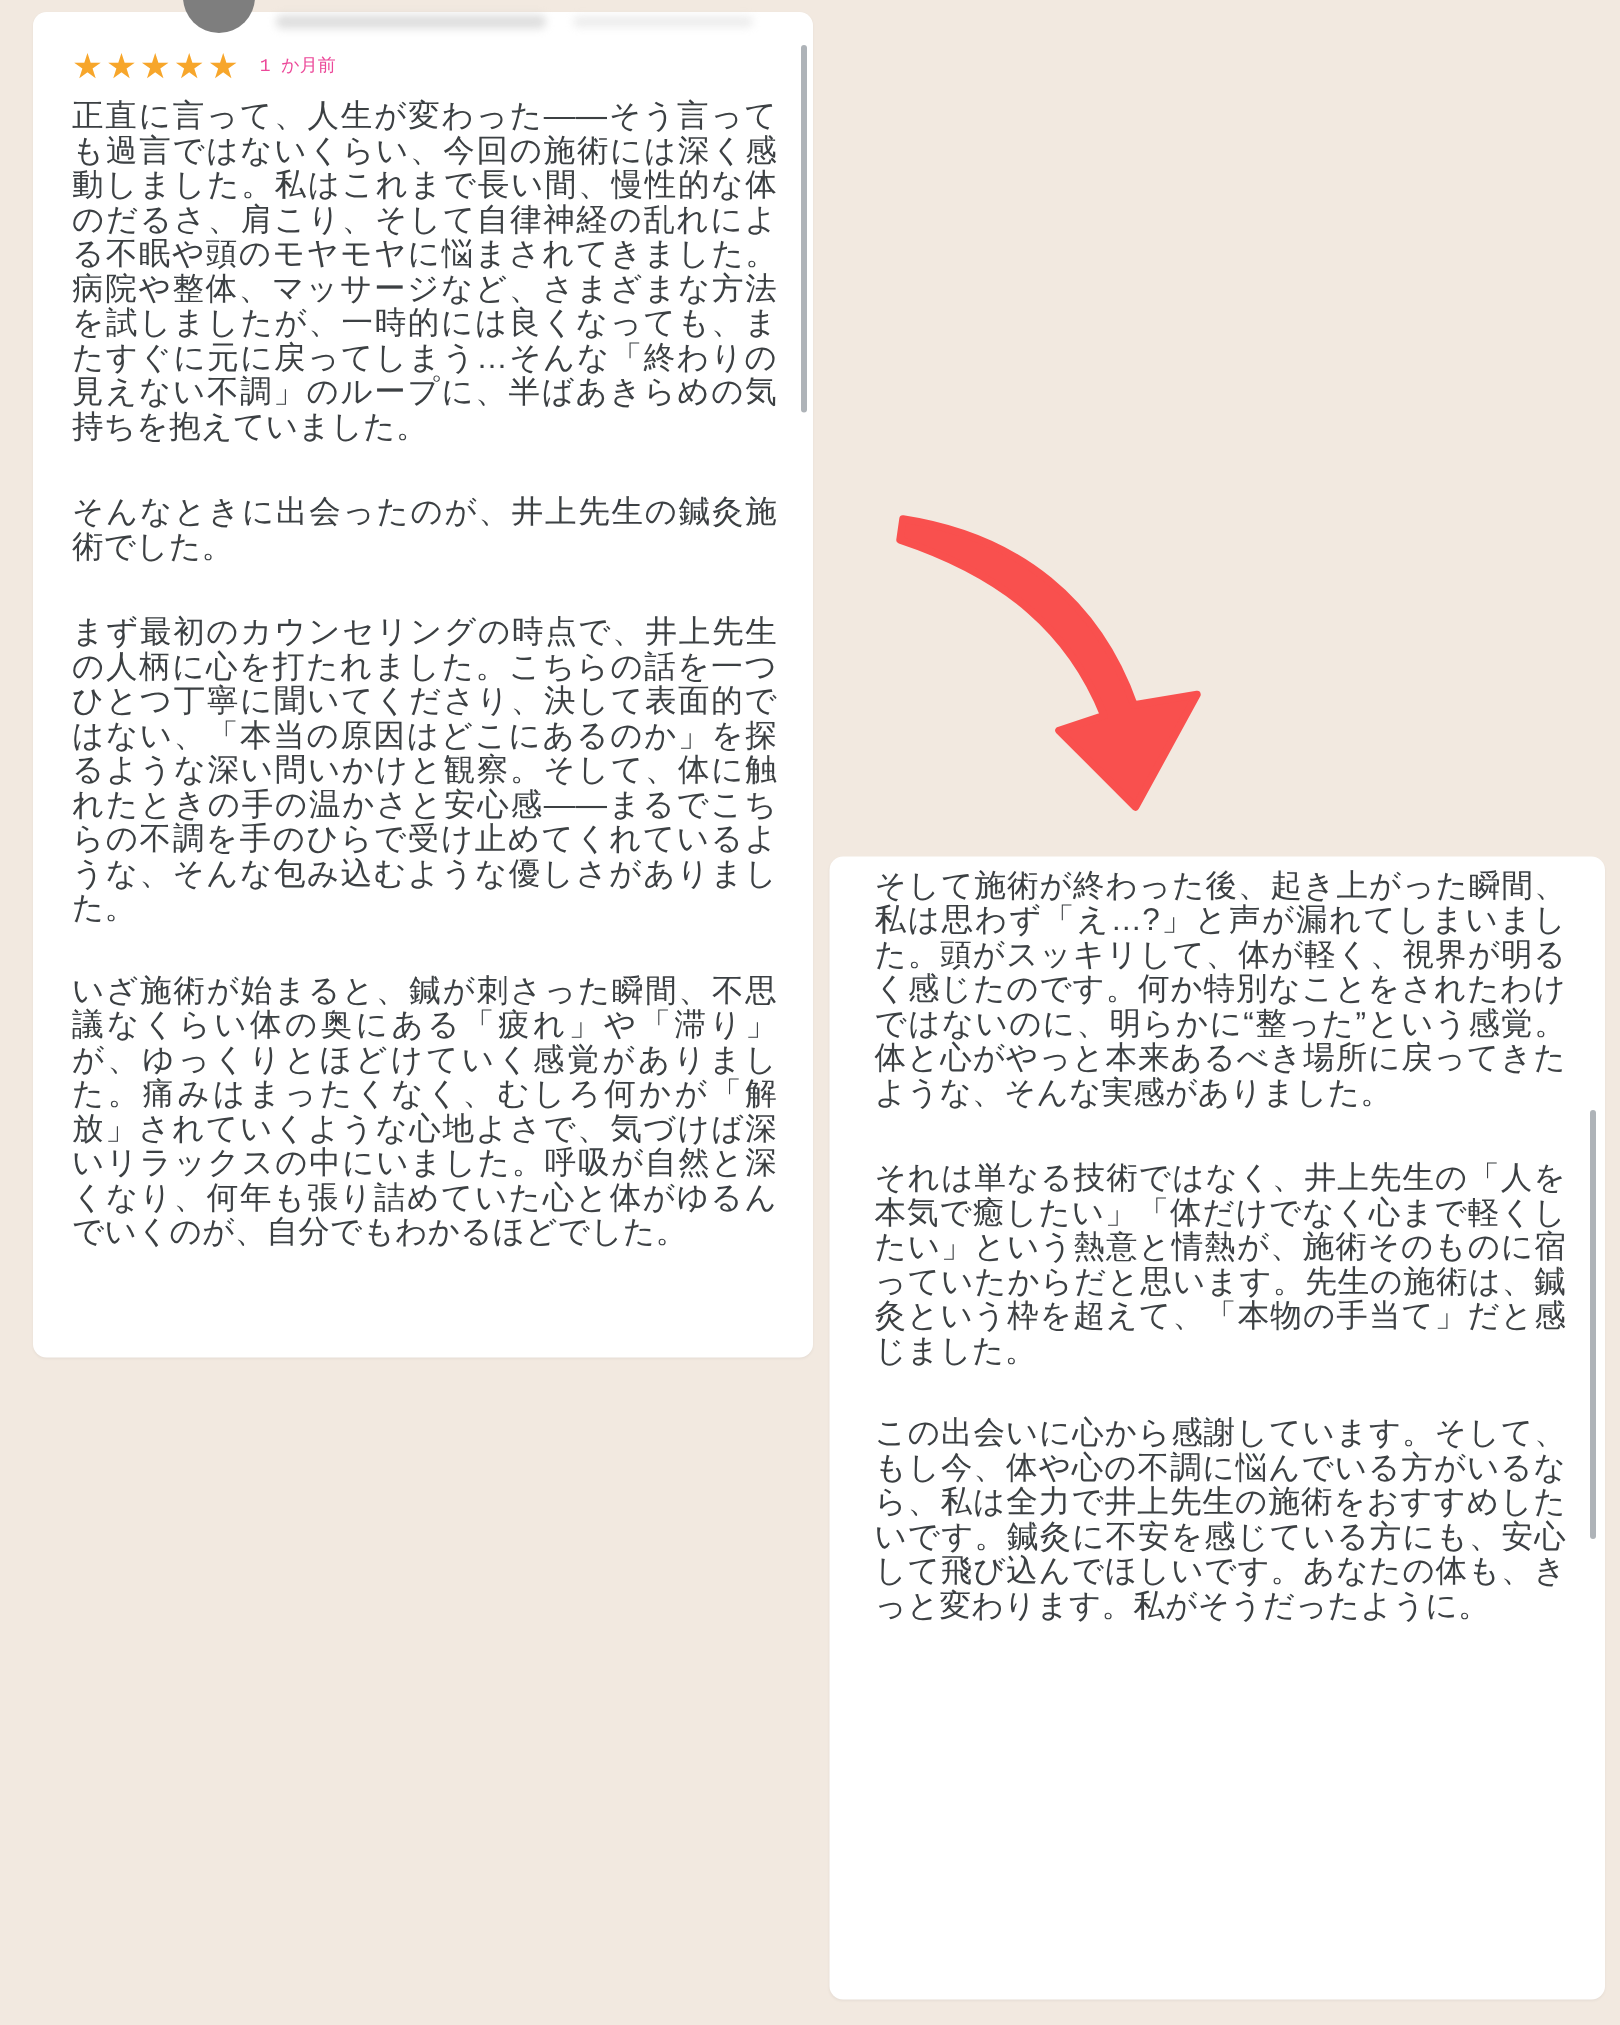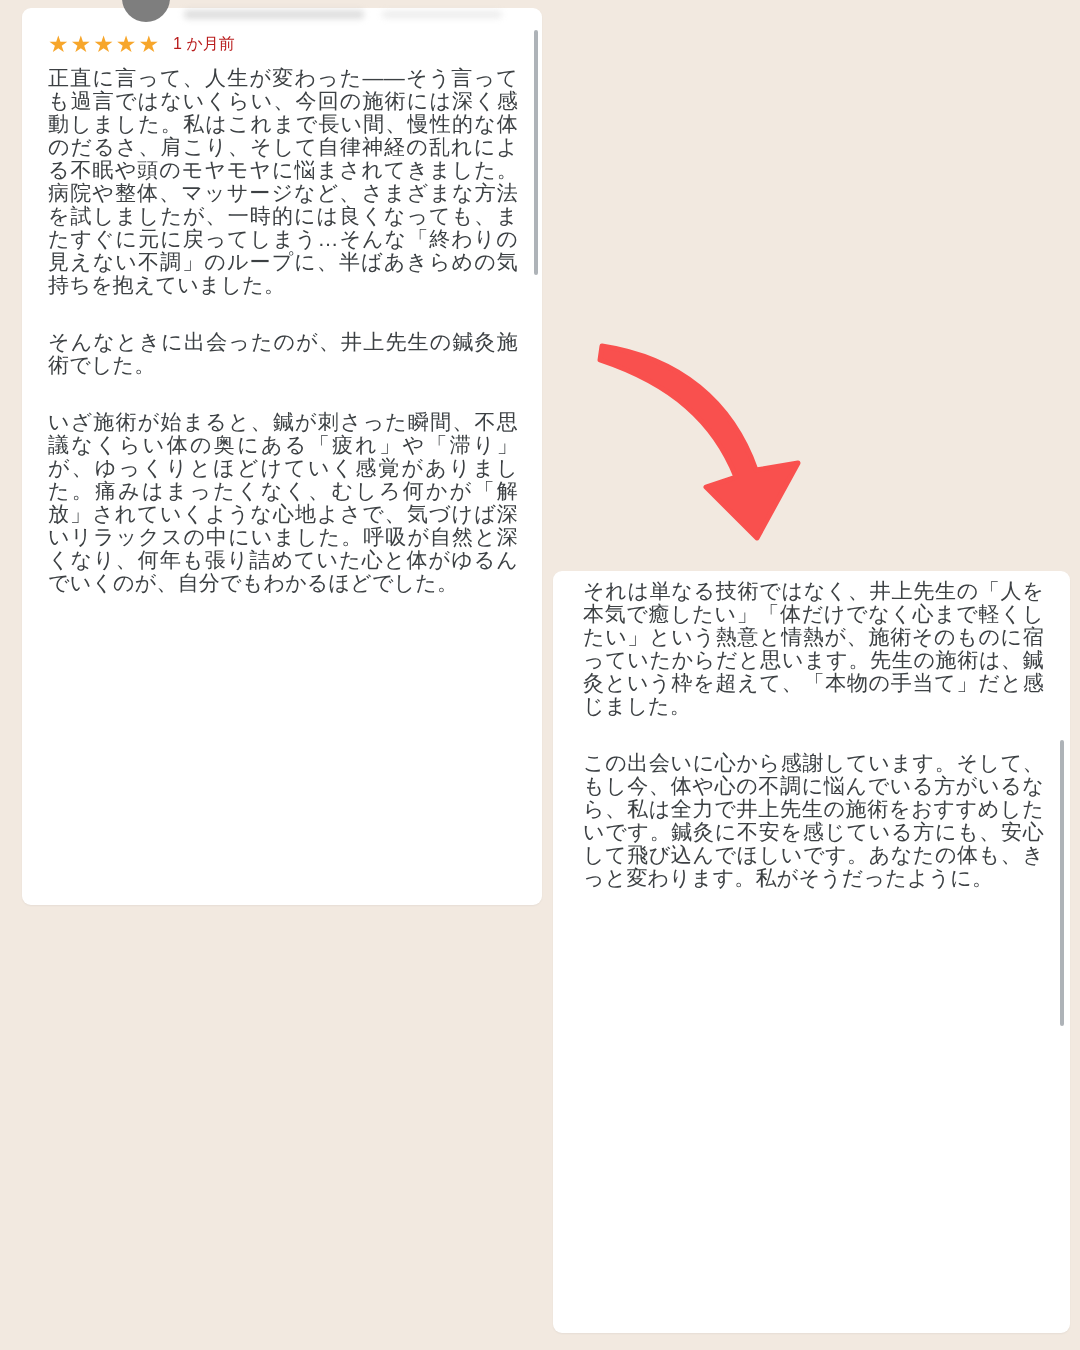--- a/index.html
+++ b/index.html
@@ -10,27 +10,27 @@
   }
   .card{
     position:absolute;background:#FFFFFF;border-radius:9px;
     box-shadow:0 1px 2px rgba(0,0,0,0.05);
     box-sizing:border-box;
   }
   .card-top{left:22px;top:8px;width:520px;height:897px;padding:20px 24px 0 26px;}
   .card-bottom{left:553px;top:571px;width:517px;height:762px;padding:8px 26px 0 30px;}
   .review-header{display:flex;align-items:center;height:32px;margin-bottom:6px;}
   .stars{color:#F7A62B;font-size:23px;letter-spacing:2px;line-height:1;}
-  .review-date{color:#b91c1c;font-size:16px;margin-left:12px;line-height:1;}
+  .review-date{color:#ec4899;font-size:12px;margin-left:12px;line-height:1;font-family:Liberation Mono, monospace;}
   .review-body p{
     margin:0 0 34px 0;
     font-size:21px;line-height:23px;color:#3C4043;
     text-align:justify;letter-spacing:0.2px;
   }
-  .review-body p:last-child{margin-bottom:0;}
+  .review-body p:last-child{margin-bottom:0;font-family:Liberation Mono, monospace;}
   .avatar{
     position:absolute;left:100px;top:-34px;width:48px;height:48px;
     border-radius:50%;background:#7E7E7E;
   }
   .name-blur{
     position:absolute;left:162px;top:2px;width:180px;height:9px;
     background:#BDBDBD;opacity:.5;filter:blur(3px);border-radius:4px;
   }
   .name-blur2{
     position:absolute;left:360px;top:3px;width:120px;height:7px;
@@ -54,20 +54,21 @@
     <div class="name-blur2"></div>
 
     <div class="review-header">
       <span class="stars">★★★★★</span>
       <span class="review-date">1 か月前</span>
     </div>
 
     <div class="review-body">
         <p>正直に言って、人生が変わった——そう言っても過言ではないくらい、今回の施術には深く感動しました。私はこれまで長い間、慢性的な体のだるさ、肩こり、そして自律神経の乱れによる不眠や頭のモヤモヤに悩まされてきました。病院や整体、マッサージなど、さまざまな方法を試しましたが、一時的には良くなっても、またすぐに元に戻ってしまう…そんな「終わりの見えない不調」のループに、半ばあきらめの気持ちを抱えていました。</p>
         <p>そんなときに出会ったのが、井上先生の鍼灸施術でした。</p>
+        <p>まず最初のカウンセリングの時点で、井上先生の人柄に心を打たれました。こちらの話を一つひとつ丁寧に聞いてくださり、決して表面的ではない、「本当の原因はどこにあるのか」を探るような深い問いかけと観察。そして、体に触れたときの手の温かさと安心感——まるでこちらの不調を手のひらで受け止めてくれているような、そんな包み込むような優しさがありました。</p>
         <p>いざ施術が始まると、鍼が刺さった瞬間、不思議なくらい体の奥にある「疲れ」や「滞り」が、ゆっくりとほどけていく感覚がありました。痛みはまったくなく、むしろ何かが「解放」されていくような心地よさで、気づけば深いリラックスの中にいました。呼吸が自然と深くなり、何年も張り詰めていた心と体がゆるんでいくのが、自分でもわかるほどでした。</p>
       </div>
   </div>
 
   <div class="scrollbar-thumb scrollbar-left"></div>
 
   <div class="arrow-wrap">
     <svg width="350" height="250" viewBox="0 0 350 250" xmlns="http://www.w3.org/2000/svg">
       <path d="M 42,16
                C 120,28 172,72 196,140
@@ -75,20 +76,21 @@
                L 197,208
                L 146,157
                L 176,147
                C 154,92 112,54 40,30
                Z" stroke="#F9504E" stroke-width="5" stroke-linejoin="round" fill="#F9504E"></path>
     </svg>
   </div>
 
   <div class="card card-bottom">
     <div class="review-body">
+        <p>そして施術が終わった後、起き上がった瞬間、私は思わず「え…?」と声が漏れてしまいました。頭がスッキリして、体が軽く、視界が明るく感じたのです。何か特別なことをされたわけではないのに、明らかに“整った”という感覚。体と心がやっと本来あるべき場所に戻ってきたような、そんな実感がありました。</p>
         <p>それは単なる技術ではなく、井上先生の「人を本気で癒したい」「体だけでなく心まで軽くしたい」という熱意と情熱が、施術そのものに宿っていたからだと思います。先生の施術は、鍼灸という枠を超えて、「本物の手当て」だと感じました。</p>
         <p>この出会いに心から感謝しています。そして、もし今、体や心の不調に悩んでいる方がいるなら、私は全力で井上先生の施術をおすすめしたいです。鍼灸に不安を感じている方にも、安心して飛び込んでほしいです。あなたの体も、きっと変わります。私がそうだったように。</p>
       </div>
   </div>
 
   <div class="scrollbar-thumb scrollbar-right"></div>
 
 </div>
 
 </body></html>

